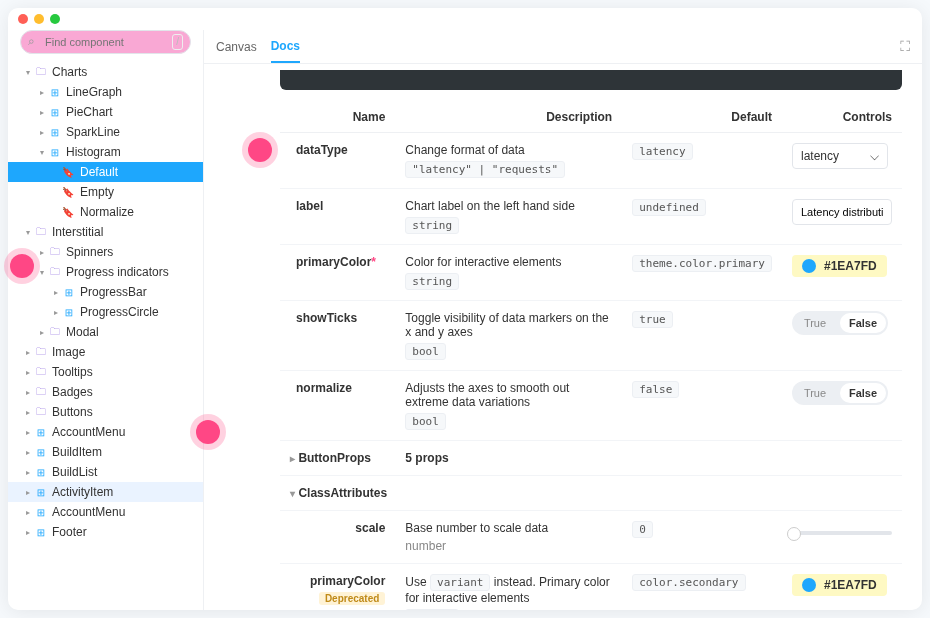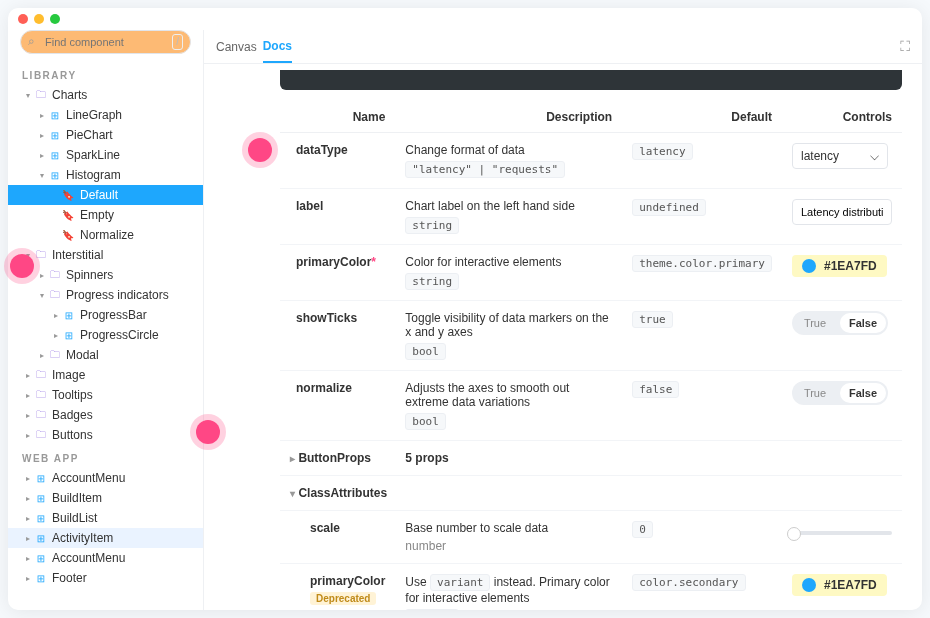--- a/index.html
+++ b/index.html
@@ -12,42 +12,42 @@
 
 
 .sidebar { width: 196px; border-right: 1px solid #eef0f3; display: flex; flex-direction: column; font-size: 12px; color: #333; }
 .sb-head { display: flex; align-items: center; justify-content: space-between; padding: 8px 12px 6px 12px; }
 .brand { display: flex; align-items: center; gap: 6px; font-weight: 700; font-size: 13px; }
 .brand-icon { width: 16px; height: 16px; background: #ff4785; border-radius: 3px; position: relative; }
 .brand-icon::after { content: "S"; position: absolute; inset: 0; display: flex; align-items: center; justify-content: center; color: #fff; font-size: 10px; font-weight: 700; }
 .more-btn { width: 22px; height: 22px; border: 1px solid #e2e5ea; border-radius: 11px; display: flex; align-items: center; justify-content: center; color: #666; cursor: pointer; font-size: 12px; }
 
 .search-row { padding: 0 12px 8px 12px; position: relative; }
-.search-input { width: 100%; height: 24px; border: 1px solid #e2e5ea; border-radius: 12px; padding: 0 24px 0 24px; font-size: 11px; color: #666; background: #fdba74; }
+.search-input { width: 100%; height: 24px; border: 1px solid #e2e5ea; border-radius: 12px; padding: 0 24px 0 24px; font-size: 11px; color: #666; background: #f9a8d4; }
 .search-icon { position: absolute; left: 20px; top: 4px; color: #999; font-size: 12px; }
 .search-shortcut { position: absolute; right: 20px; top: 4px; font-size: 10px; color: #bbb; border: 1px solid #eee; border-radius: 3px; padding: 0 3px; line-height: 14px; }
 
 .sb-section-label { font-size: 10px; letter-spacing: 1.5px; color: #999; padding: 8px 14px 4px 14px; font-weight: 600; }
 
 .tree { flex: 1; overflow: auto; }
 .tree-item { display: flex; align-items: center; height: 20px; padding-right: 8px; cursor: pointer; white-space: nowrap; }
 .tree-item.selected { background: #1ea7fd; color: #fff; }
 .tree-item.selected .t-icon, .tree-item.selected .caret { color: #fff; }
 .tree-item.highlight { background: #eaf3ff; }
 .caret { width: 12px; display: inline-flex; justify-content: center; color: #999; font-size: 8px; }
 .t-icon { width: 14px; display: inline-flex; justify-content: center; margin-right: 4px; font-size: 10px; }
 .t-icon.folder { color: #774dd7; }
 .t-icon.component { color: #1ea7fd; }
 .t-icon.story { color: #37d5d3; }
 .t-icon.doc { color: #ffae00; }
 .pad1 { padding-left: 14px; } .pad2 { padding-left: 28px; } .pad3 { padding-left: 42px; }
 
 
 .main { flex: 1; display: flex; flex-direction: column; overflow: hidden; }
-.tabs { height: 34px; border-bottom: 1px solid #eef0f3; display: flex; align-items: center; padding: 0 12px; gap: 6px; font-size: 12px; color: #666; }
+.tabs { height: 34px; border-bottom: 1px solid #eef0f3; display: flex; align-items: center; padding: 0 12px; gap: 14px; font-size: 12px; color: #666; }
 .tab { height: 100%; display: flex; align-items: center; cursor: pointer; }
 .tab.active { color: #1ea7fd; border-bottom: 2px solid #1ea7fd; font-weight: 600; }
 .tabs-spacer { flex: 1; }
 .expand-icon { color: #999; cursor: pointer; font-size: 14px; }
 
 .content { flex: 1; overflow: auto; padding: 0 20px 20px 76px; position: relative; }
 .preview-strip { margin: 6px 0 12px 0; height: 20px; background: #2e3438; border-radius: 0 0 6px 6px; }
 
 .args-table { width: 100%; border-collapse: collapse; font-size: 12px; }
 .args-table th { text-align: right; font-weight: 700; color: #333; padding: 8px 10px; border-bottom: 1px solid #eef0f3; }
@@ -63,21 +63,21 @@
 .swatch { width:14px; height:14px; border-radius:50%; background:#1ea7fd; }
 .ctrl-toggle { display:inline-flex; width:96px; height:24px; background:#eceff3; border-radius:12px; overflow:hidden; font-size:11px; cursor:pointer; }
 .ctrl-toggle span { flex:1; display:flex; align-items:center; justify-content:center; color:#888; }
 .ctrl-toggle span.on { background:#fff; color:#333; font-weight:600; border-radius:12px; margin:2px; }
 .ctrl-slider { width:100px; height:4px; background:#e2e5ea; border-radius:2px; position:relative; margin-top:10px; }
 .ctrl-slider::after { content:""; position:absolute; left:-5px; top:-4px; width:12px; height:12px; background:#fff; border:1px solid #ccc; border-radius:50%; }
 
 .section-row td { padding: 10px 10px; font-weight:700; }
 .section-row .caret-cell { width:18px; color:#999; font-size:10px; }
 .section-count { font-weight:400; color:#888; }
-.sub-row td.name { padding-left: 30px; }
+.sub-row td.name { padding-left: 30px; text-align: right; }
 .type-hint { color:#888; font-size:12px; }
 .deprecated-badge { display:inline-block; background:#fff3d6; color:#c08b1a; font-size:10px; font-weight:600; border-radius:3px; padding:1px 6px; margin-top:4px; }
 
 
 .pink-dot { position:absolute; width:24px; height:24px; border-radius:50%; background:#ff4785; box-shadow: 0 0 0 6px rgba(255,71,133,0.25); z-index:50; }
 </style>
 </head>
 <body>
 
 <div class="window">
@@ -90,21 +90,20 @@
   <div class="app">
 
     <aside class="sidebar">
 
       <div class="search-row">
         <span class="search-icon">⌕</span>
         <input class="search-input" placeholder="Find component" style="">
         <span class="search-shortcut">/</span>
       </div>
 
-      <div class="sb-section-label">LIBRARY</div>
 
       <div class="tree">
 
         <div class="tree-item pad1">
             <span class="caret">▾</span>
             <span class="t-icon folder">🗀</span>
             <span>Charts</span>
           </div>
         <div class="tree-item pad2">
             <span class="caret">▸</span>
@@ -187,21 +186,20 @@
             <span class="caret">▸</span>
             <span class="t-icon folder">🗀</span>
             <span>Badges</span>
           </div>
         <div class="tree-item pad1">
             <span class="caret">▸</span>
             <span class="t-icon folder">🗀</span>
             <span>Buttons</span>
           </div>
 
-        <div class="sb-section-label">WEB APP</div>
         <div class="tree-item pad1">
             <span class="caret">▸</span>
             <span class="t-icon component">⊞</span>
             <span>AccountMenu</span>
           </div>
         <div class="tree-item pad1">
             <span class="caret">▸</span>
             <span class="t-icon component">⊞</span>
             <span>BuildItem</span>
           </div>

